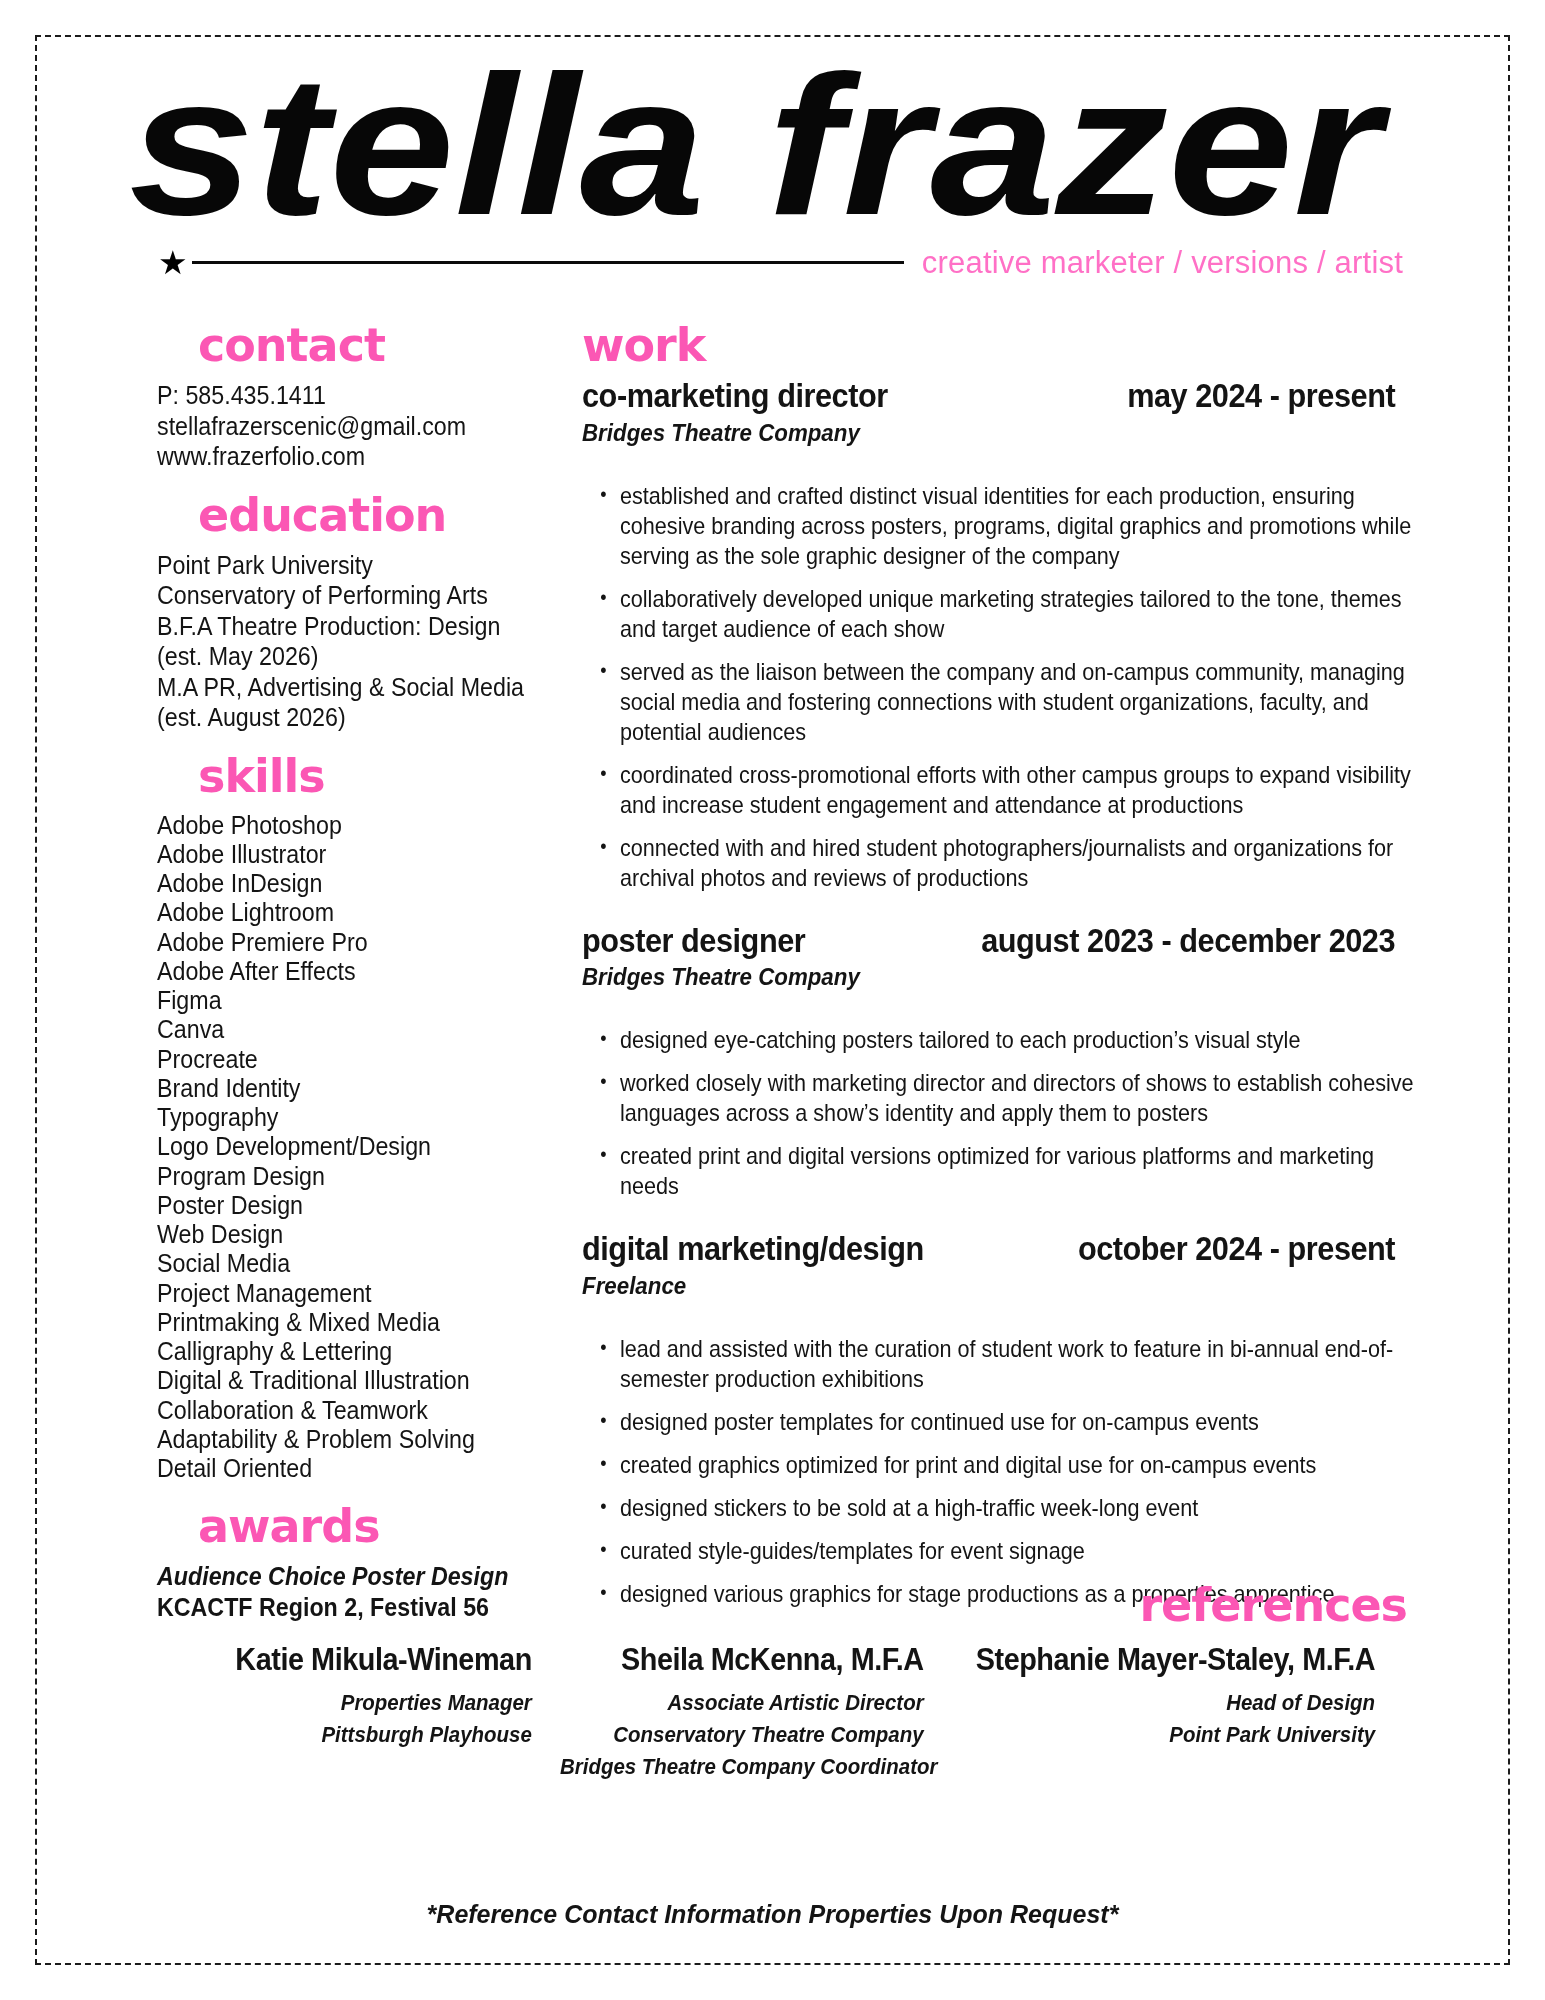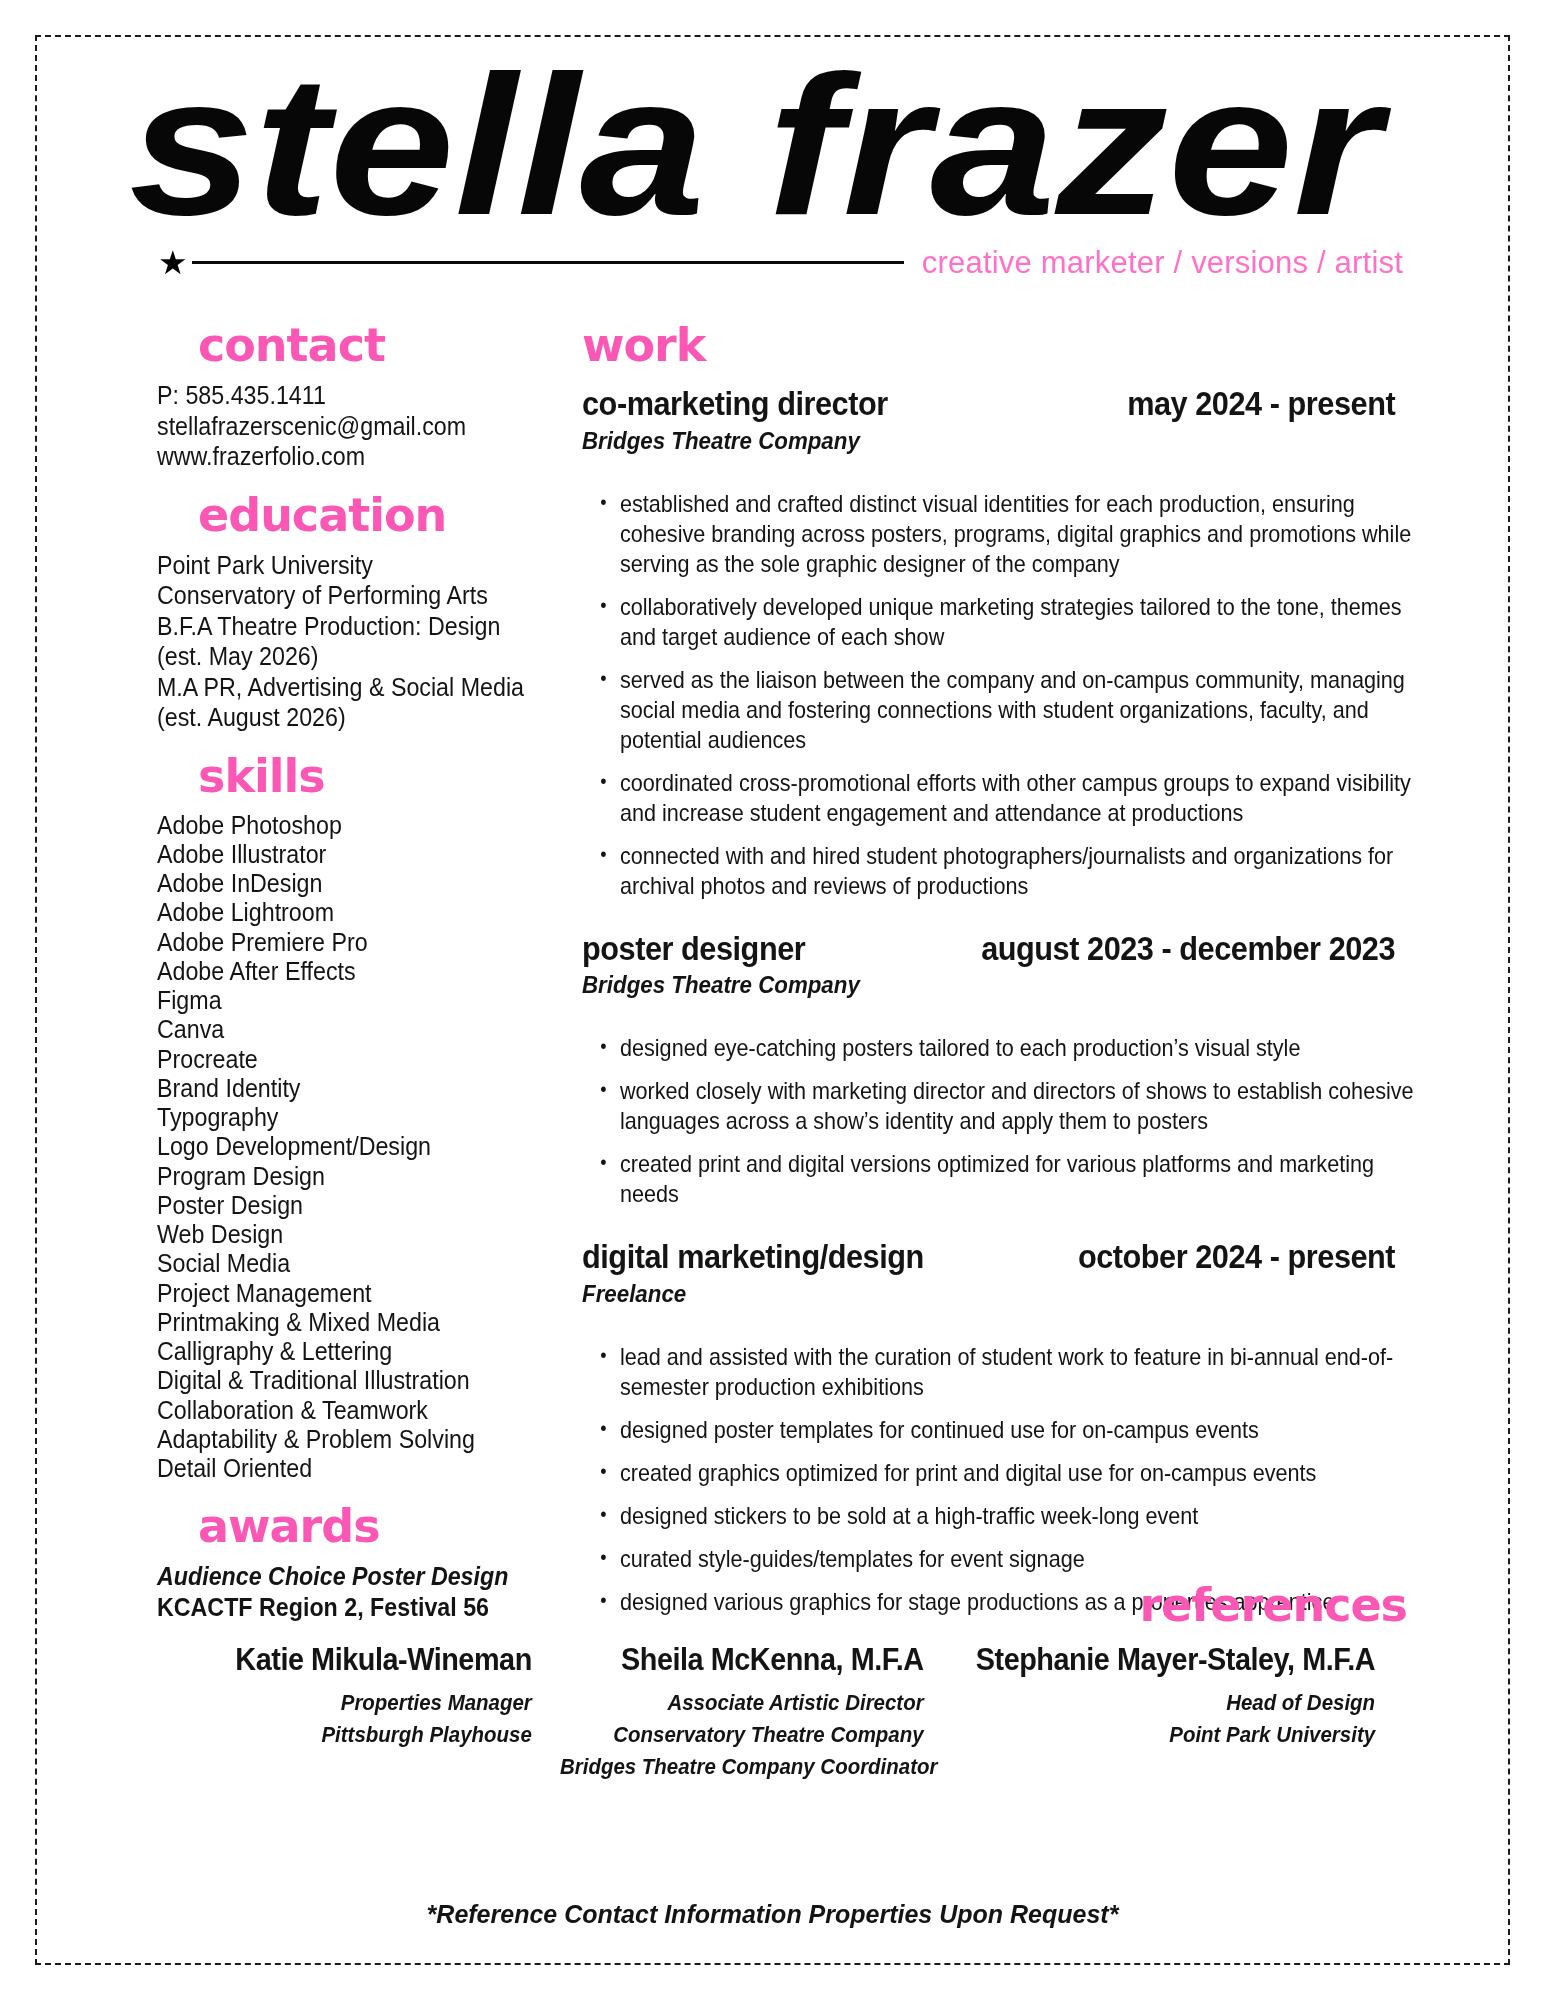--- a/index.html
+++ b/index.html
@@ -44,21 +44,21 @@
   .left-col section:first-child { margin-top:0; }
   .left-col .col-heading { margin-bottom:12px;margin-left:41px; }
   .plain-line { font-size:25px; line-height:1.22; }
   .skill-line { font-size:25px; line-height:1.17; }
   .award-line-1 { font-size:25px; line-height:1.24; font-style:italic; font-weight:600; }
   .award-line-2 { font-size:25px; line-height:1.24; font-weight:600; }
 
   
   .right-col { position:absolute; left:582px; top:322px; width:920px; }
   .job { margin-top:28px; }
-  .job:first-of-type { margin-top:16px; }
+  .job:first-of-type { margin-top:8px; }
   .job-header { width:813px; display:flex; justify-content:space-between; align-items:baseline; }
   .job-title {
     font-size:33px; font-weight:600; letter-spacing:-0.5px; line-height:1.2;
     transform:scaleX(0.93); transform-origin:0 50%; white-space:nowrap;
   }
   .job-dates {
     font-size:33px; font-weight:600; letter-spacing:-0.5px; line-height:1.2;
     transform:scaleX(0.93); transform-origin:100% 50%; white-space:nowrap;
   }
   .job-company {

